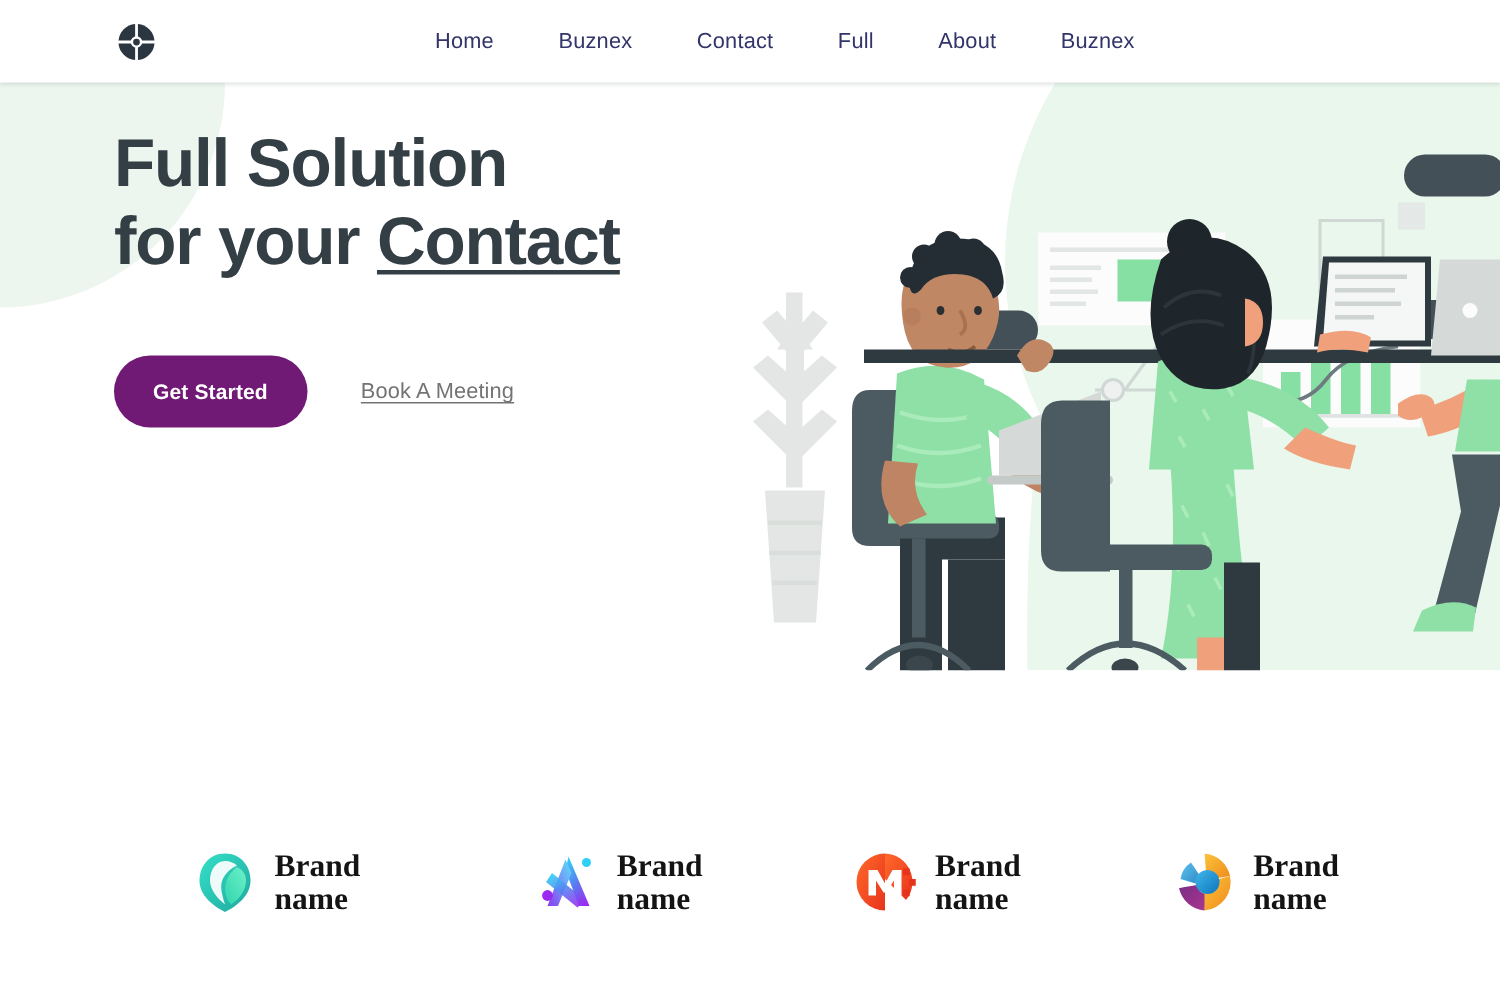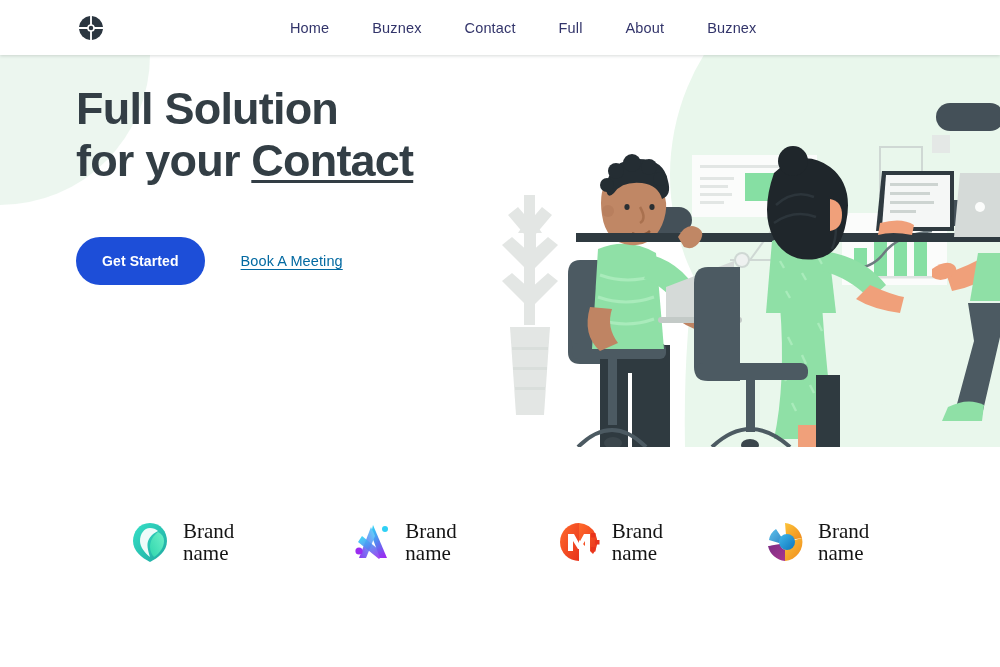--- a/index.html
+++ b/index.html
@@ -102,35 +102,35 @@
     text-decoration-thickness: 3px;
     text-underline-offset: 4px;
   }
 
   .hero-actions {
     display: flex;
     align-items: center;
     margin-top: 50px;
   }
   .btn-primary {
-    background: #1d4ed8;
+    background: #701a75;
     color: #ffffff;
     font-size: 14px;
     font-weight: 700;
     border: none;
     border-radius: 26px;
     padding: 16px 26px;
     cursor: pointer;
     font-family: "Liberation Sans", sans-serif;
     letter-spacing: 0.1px;
   }
   .link-secondary {
     margin-left: 36px;
     font-size: 14.5px;
-    color: #0369a1;
+    color: #737373;
     text-decoration: underline;
     text-underline-offset: 3px;
     cursor: pointer;
     letter-spacing: 0.1px;
   }
 
   
   .hero-art {
     position: absolute;
     right: 0;
@@ -141,21 +141,22 @@
   .hero-art svg { display: block; width: 100%; height: 100%; }
 
   
   .brands {
     position: absolute;
     left: 0;
     top: 520px;
     width: 1000px;
     height: 90px;
     display: flex;
-    align-items: flex-start;
+    align-items: flex-end;
+    font-weight: bold;
   }
   .brand-cell {
     display: flex;
     align-items: center;
     gap: 11px;
   }
   .brand-cell-icon { width: 44px; height: 44px; flex: none; }
   .brand-cell-icon svg { display: block; width: 100%; height: 100%; }
   .brand-cell-name {
     font-family: "Liberation Serif", serif;

